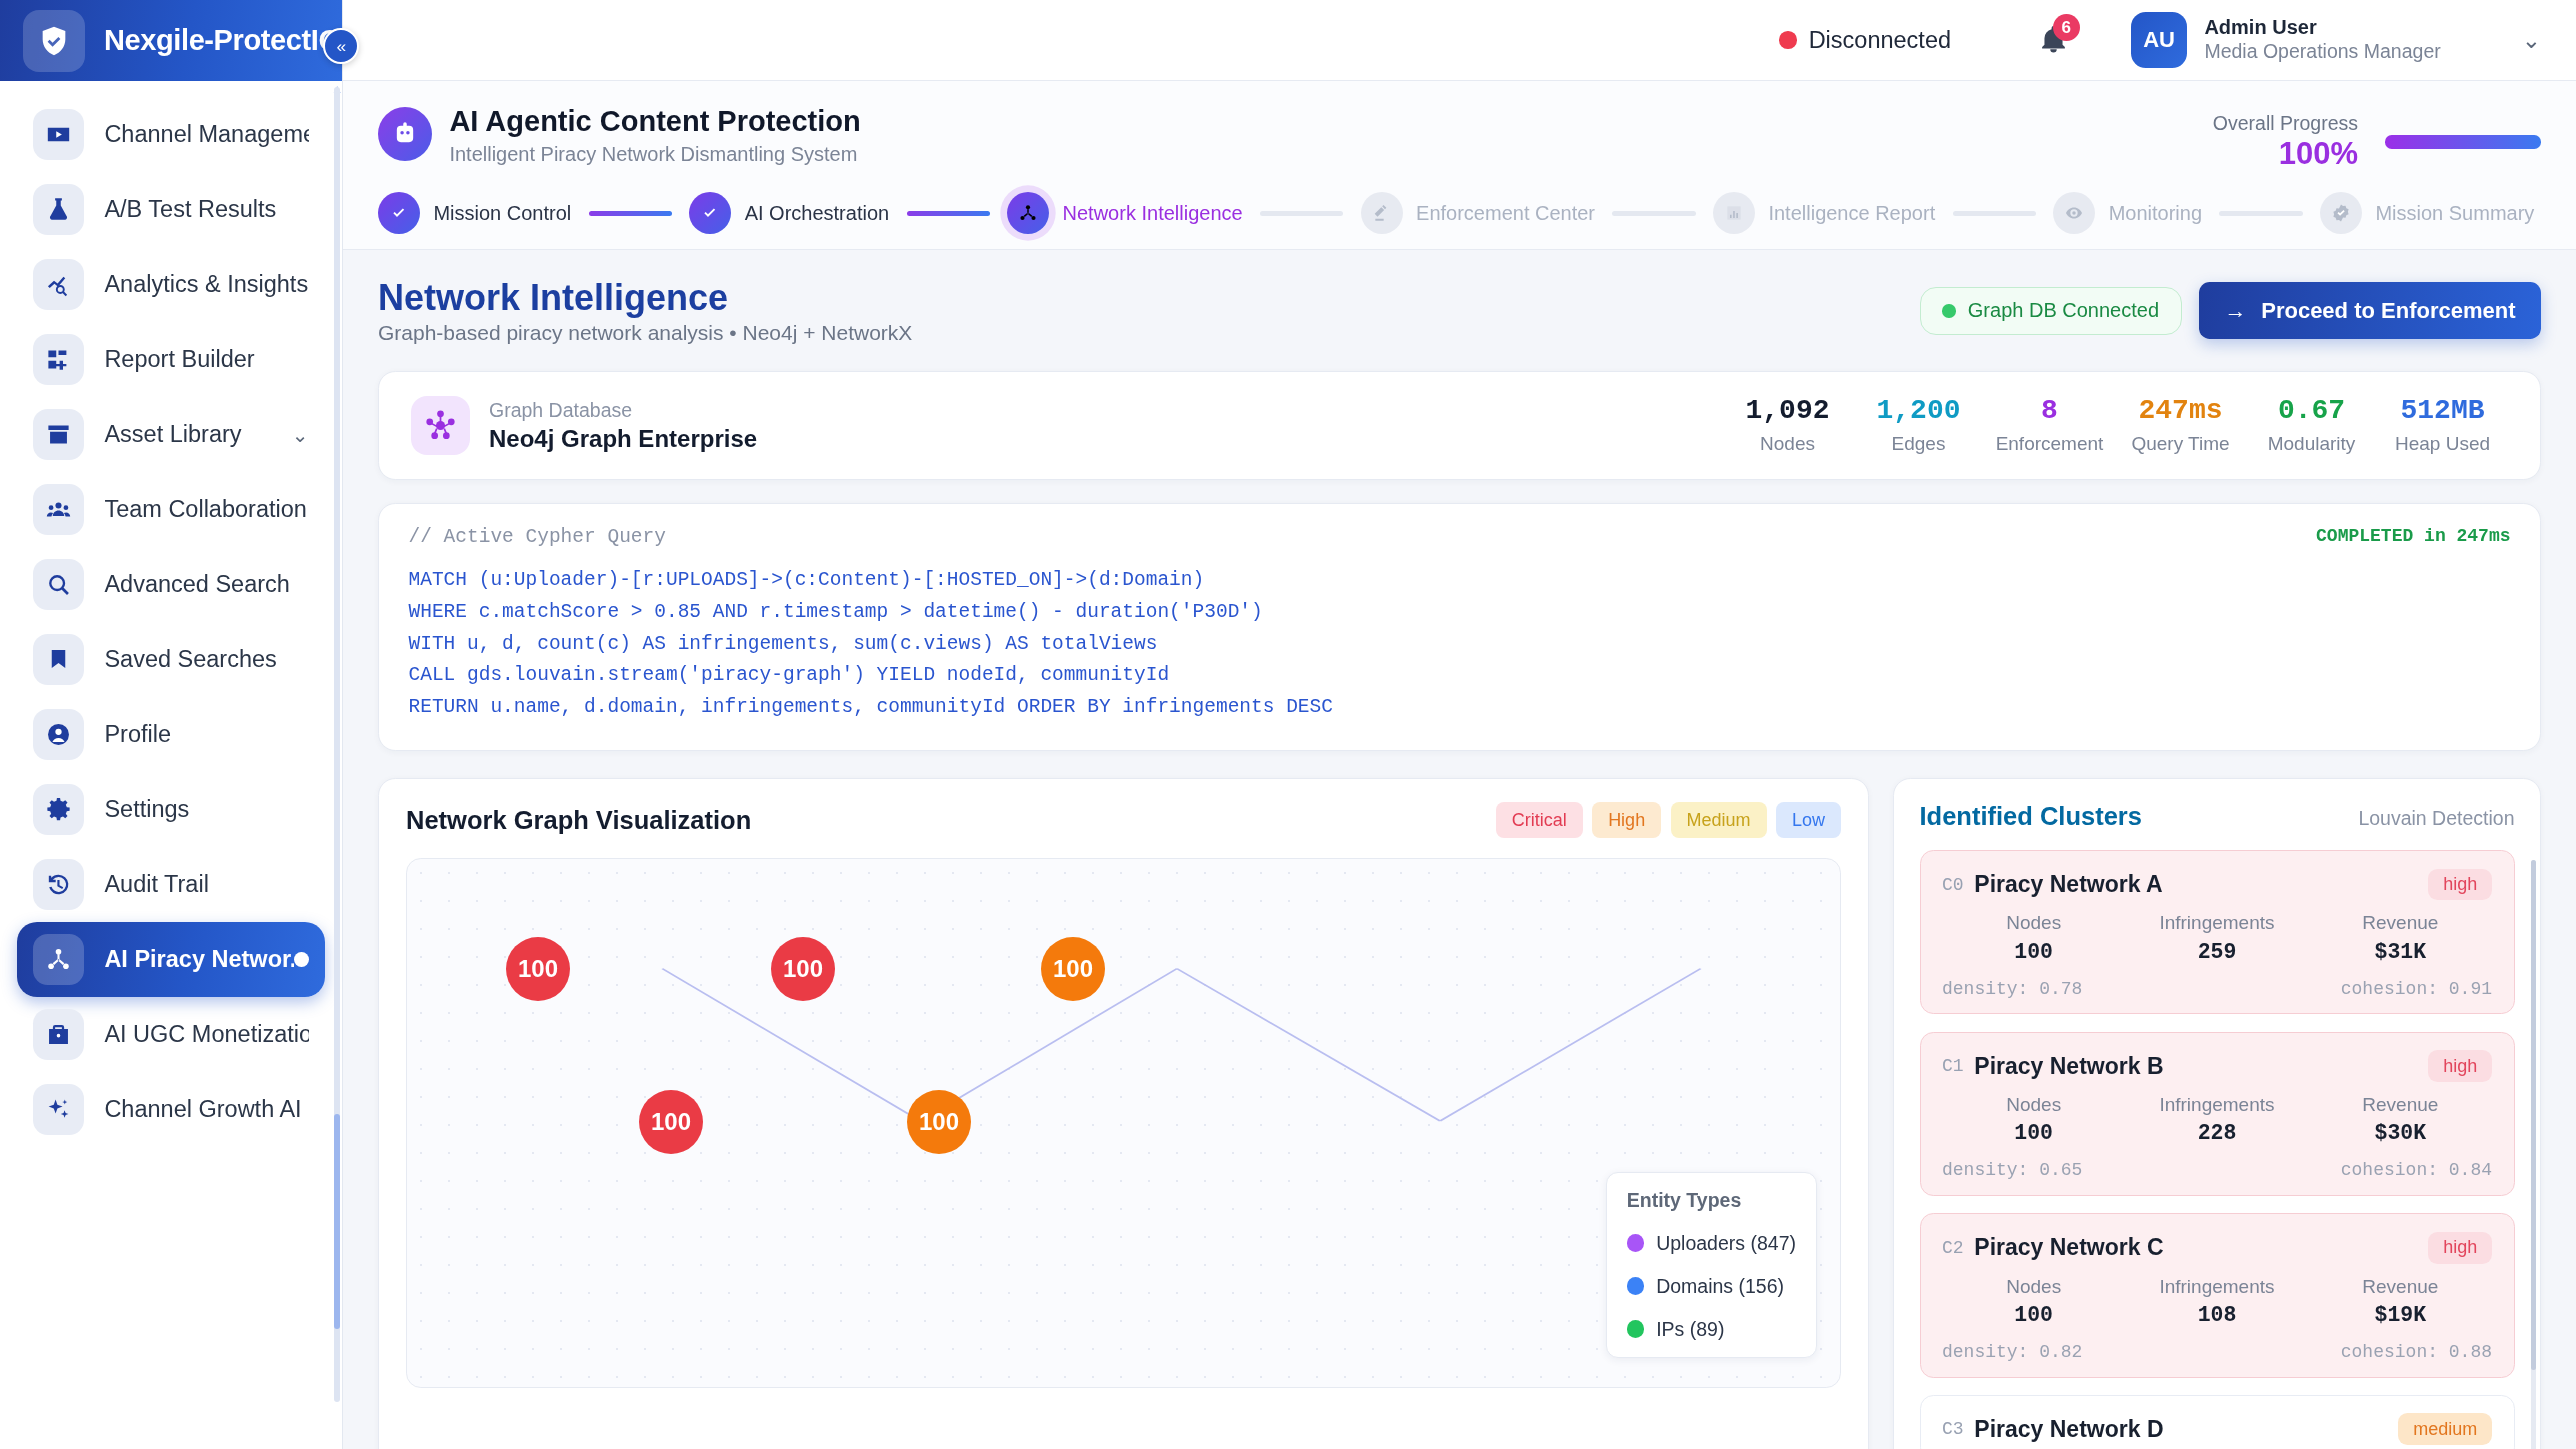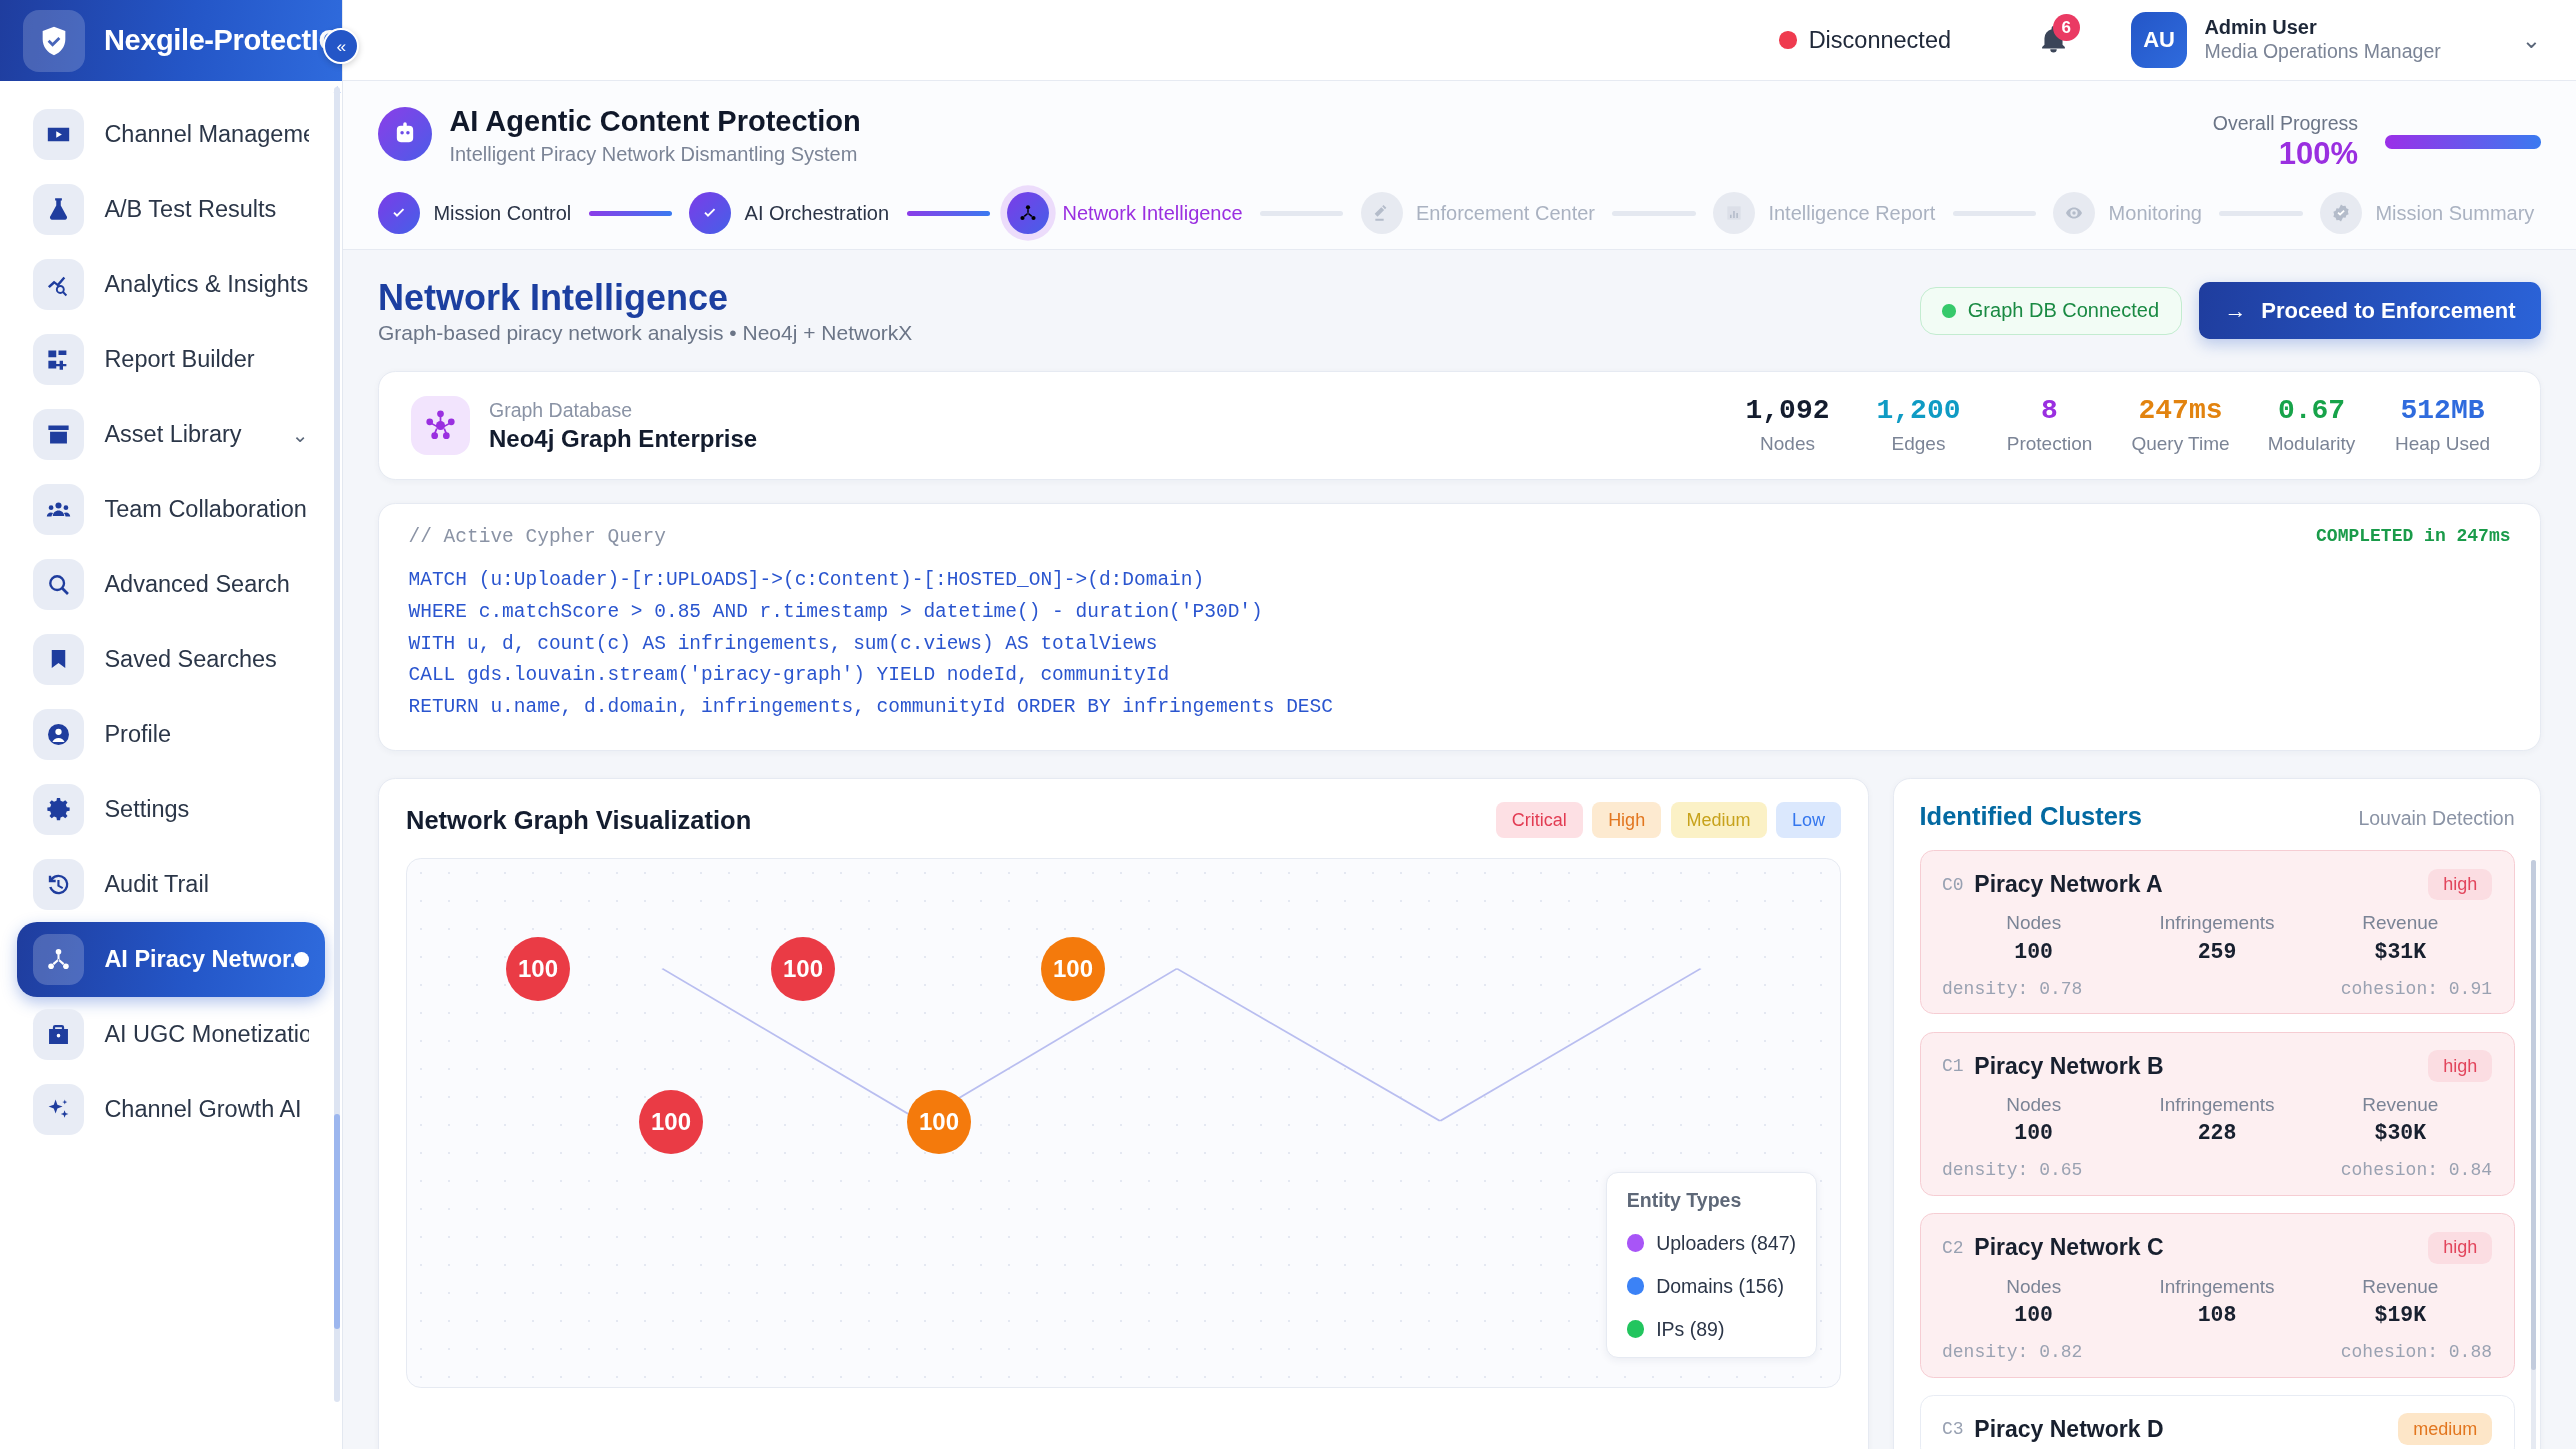--- a/index.html
+++ b/index.html
@@ -141,21 +141,21 @@
   .mh-progress { margin-left: auto; display: flex; align-items: center; gap: 27px; padding-top: 8px;}
   .mh-prog-txt { text-align: right; }
   .mh-prog-label { font-size: 19.5px; color: #6b7587; }
   .mh-prog-val { font-size: 31px; font-weight: bold; color: #9a2fe0; margin-top: 1.3px;}
   .mh-prog-bar {
     width: 156px; height: 13.4px; border-radius: 6.7px;
     background: linear-gradient(90deg, #9b2fe8, #3a7af0);
   }
 
   
-  .stepper { display: flex; align-items: center; margin-top: 20px; padding-right: 6.7px; justify-content: center; }
+  .stepper { display: flex; align-items: center; margin-top: 20px; padding-right: 6.7px; }
   .step { display: flex; align-items: center; flex: 0 0 auto; }
   .step-circle {
     width: 42px; height: 42px; border-radius: 50%;
     display: flex; align-items: center; justify-content: center;
     flex: 0 0 42px;
   }
   .step-circle svg { width: 20px; height: 20px; }
   .step-circle.done { background: linear-gradient(135deg, #7b3ce8, #4560e8); color: #fff; }
   .step-circle.current {
     background: linear-gradient(135deg, #7b3ce8, #4560e8); color: #fff;
@@ -594,21 +594,21 @@
             <div class="stat">
               <div class="stat-val" style="color:#131c2e">1,092</div>
               <div class="stat-lbl">Nodes</div>
             </div>
             <div class="stat">
               <div class="stat-val" style="color:#0f9bc4">1,200</div>
               <div class="stat-lbl">Edges</div>
             </div>
             <div class="stat">
               <div class="stat-val" style="color:#9a2fe0">8</div>
-              <div class="stat-lbl">Protection</div>
+              <div class="stat-lbl">Enforcement</div>
             </div>
             <div class="stat">
               <div class="stat-val" style="color:#e2830f">247ms</div>
               <div class="stat-lbl">Query Time</div>
             </div>
             <div class="stat">
               <div class="stat-val" style="color:#17a34a">0.67</div>
               <div class="stat-lbl">Modularity</div>
             </div>
             <div class="stat">

